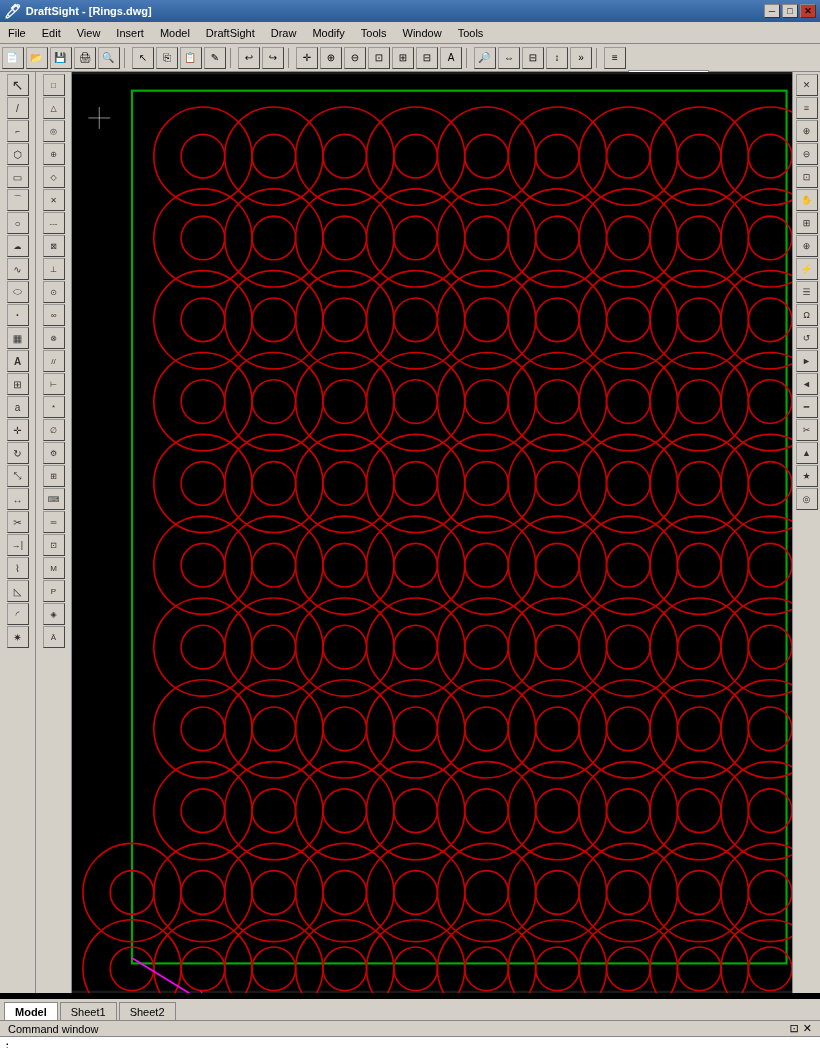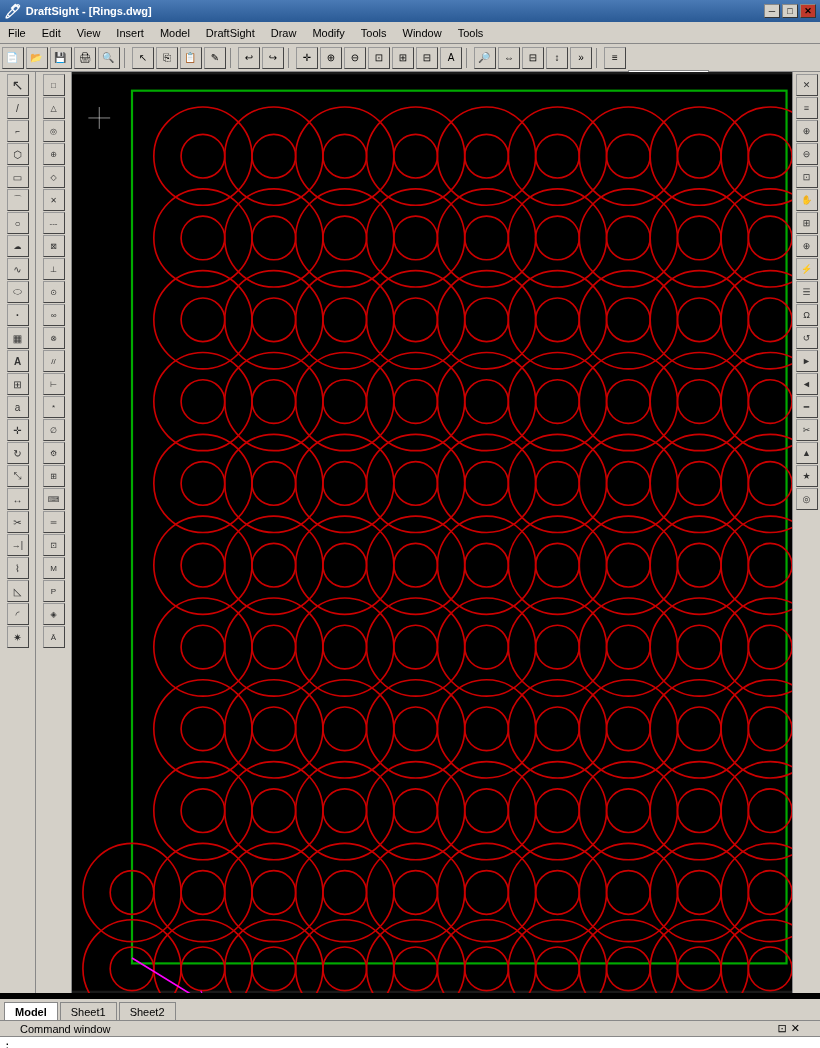--- a/index.html
+++ b/index.html
@@ -36,21 +36,21 @@
     
     #righttoolbar { width: 28px; background: #d4d0c8; border-left: 1px solid #888; display: flex; flex-direction: column; align-items: center; padding: 2px; gap: 1px; }
     .rt-btn { width: 22px; height: 22px; background: #d4d0c8; border: 1px outset #999; display: flex; align-items: center; justify-content: center; cursor: pointer; font-size: 9px; color: #333; }
     
     
     #bottom { height: 55px; background: #84cc16; border-top: 6px solid #000000; }
     #tabs { height: 22px; display: flex; align-items: flex-end; padding: 0 4px; background: #d4d0c8; border-bottom: 1px solid #888; }
     .tab { height: 18px; padding: 0 10px; background: #d4d0c8; border: 1px solid #888; border-bottom: none; cursor: pointer; display: flex; align-items: center; font-size: 11px; margin-right: 2px; }
     .tab.active { background: white; font-weight: bold; }
     #cmdwindow { height: 55px; display: flex; flex-direction: column; }
-    #cmdtitle { height: 16px; background: #d4d0c8; display: flex; align-items: center; justify-content: space-between; padding: 0 20px; font-size: 11px; border-bottom: 1px solid #888; }
+    #cmdtitle { height: 16px; background: #d4d0c8; display: flex; align-items: center; justify-content: space-between; padding: 0 8px; font-size: 11px; border-bottom: 1px solid #888; }
     #cmdcontent { flex: 1; background: white; padding: 2px 4px; font-size: 11px; font-family: monospace; }
 
     svg { width: 100%; height: 100%; }
   </style>
 </head>
 <body>
 
 <div id="titlebar">
   <div id="titlebar-left">
     <span style="font-size:14px;">🖊</span>

